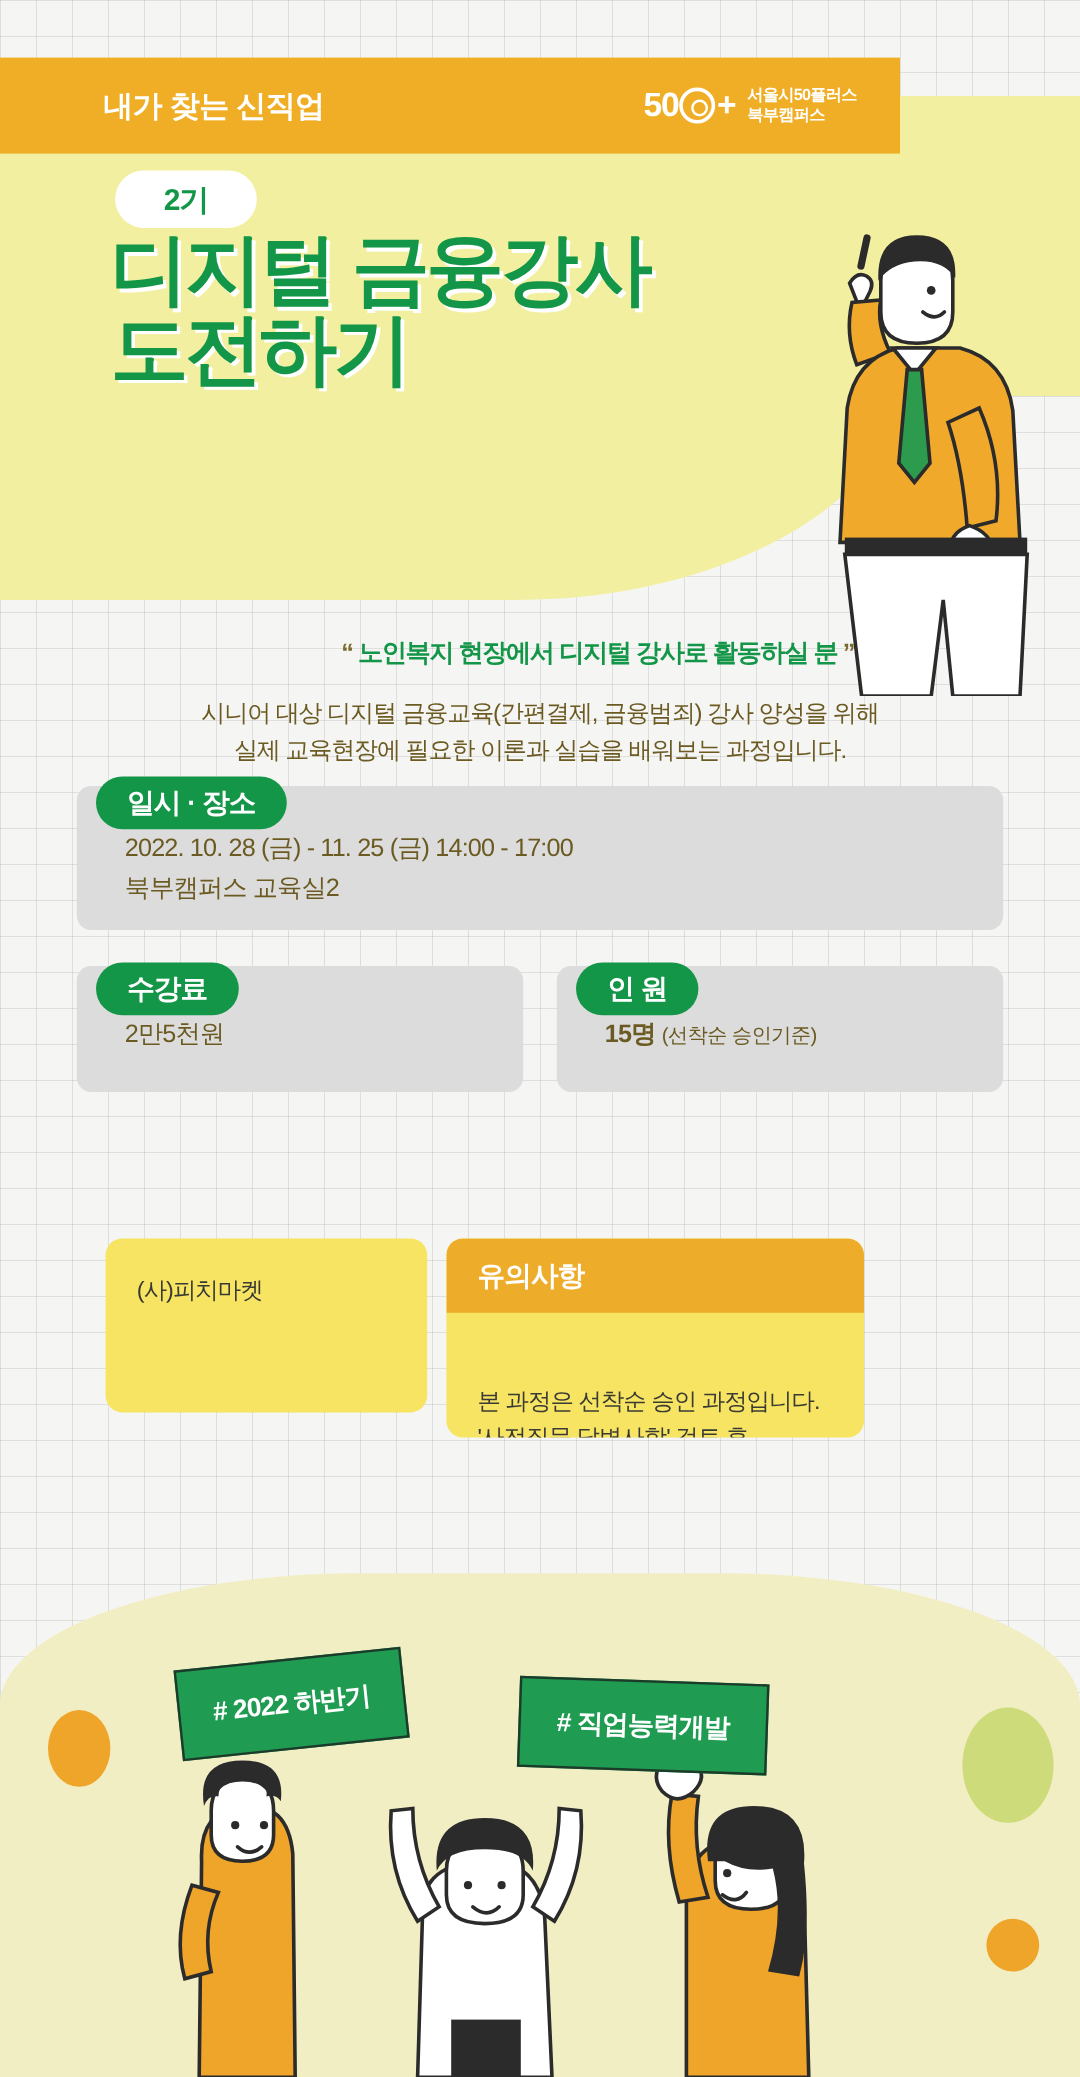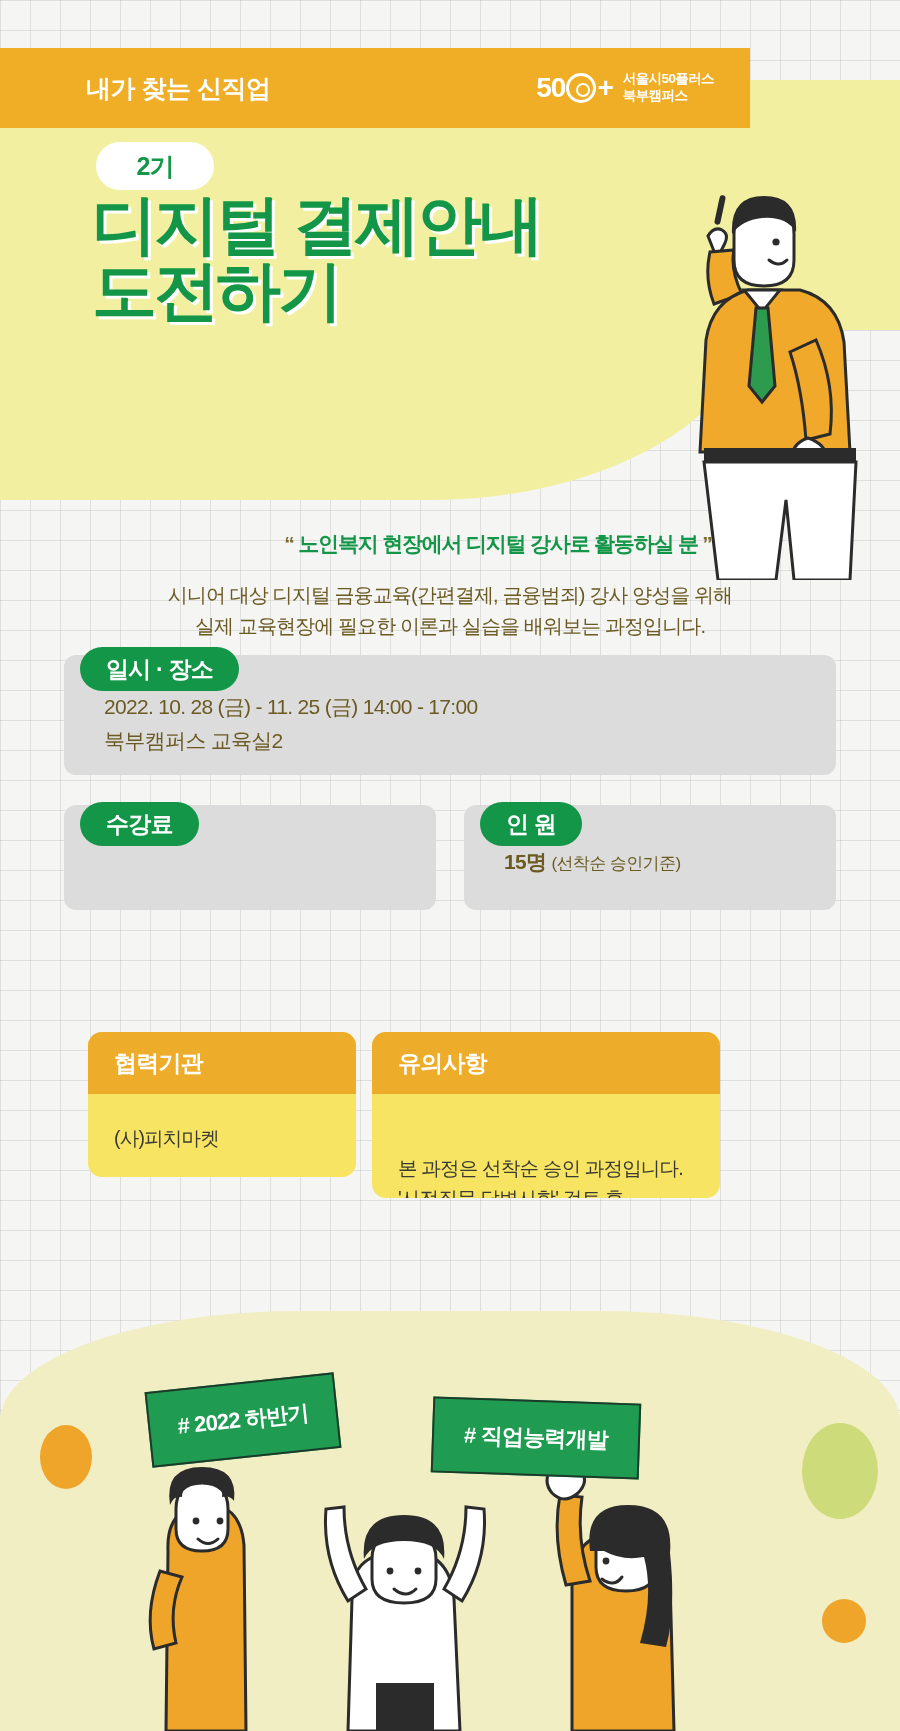--- a/index.html
+++ b/index.html
@@ -326,21 +326,21 @@
 
   <div class="hero">
     <div class="hero-blob2"></div>
     <div class="hero-blob"></div>
 
     <div class="badge">
       <span class="badge-label">2기</span>
     </div>
 
     <div class="hero-title">
-      <span class="l1">디지털 결제안내</span>
+      <span class="l1">디지털 금융강사</span>
       <span class="l2">도전하기</span>
     </div>
 
     <svg class="man" viewBox="0 0 230 390">
 
       <rect x="69" y="5" width="6" height="30" rx="3" fill="#2b2b2b" transform="rotate(12 72 20)"></rect>
       <path d="M60 46 q6 -10 14 -6 q7 4 3 13 l-8 16 z" fill="#fff" stroke="#2b2b2b" stroke-width="3"></path>
       <path d="M62 62 q-6 26 4 52 l28 -10 q-12 -24 -8 -44 z" fill="#f0a92b" stroke="#2b2b2b" stroke-width="3"></path>
 
       <path d="M58 150 q6 -40 42 -50 l52 0 q38 10 44 52 l6 110 l-150 0 z" fill="#f0a92b" stroke="#2b2b2b" stroke-width="3"></path>
@@ -377,30 +377,32 @@
 
   <div class="block" style="left:64px; top:655px; width:772px; height:120px;"></div>
   <div class="pill" style="left:80px; top:630px;">일시 · 장소</div>
   <div class="block-body" style="left:104px; top:690px; width:720px;">
     <span>2022. 10. 28 (금) - 11. 25 (금)    14:00 - 17:00</span>
     <span>북부캠퍼스 교육실2</span>
   </div>
 
   <div class="block" style="left:64px; top:805px; width:372px; height:105px;"></div>
   <div class="pill" style="left:80px; top:785px;">수강료</div>
+  <div class="block-body" style="left:104px; top:845px; width:320px;">
+    <span>2만5천원</span>
+  </div>
 
   <div class="block" style="left:464px; top:805px; width:372px; height:105px;"></div>
   <div class="pill" style="left:480px; top:785px;">인 원</div>
   <div class="block-body" style="left:504px; top:845px; width:320px;">
     <span style="display:inline; font-weight:bold;">15명</span>
     <span class="small-note" style="display:inline;">(선착순 승인기준)</span>
   </div>
 
   <div class="ycard" style="left:88px; top:1032px; width:268px; height:145px;">
-    <div class="ycard-head">협력기관</div>
     <div class="ycard-body">
       <span>(사)피치마켓</span>
     </div>
   </div>
 
   <div class="ycard" style="left:372px; top:1032px; width:348px; height:166px;">
     <div class="ycard-head">유의사항</div>
     <div class="ycard-body" style="padding-top:16px;margin-top:44px;">
       <span>본 과정은 선착순 승인 과정입니다.</span>
       <span>'사전질문 답변사항' 검토 후,</span>

